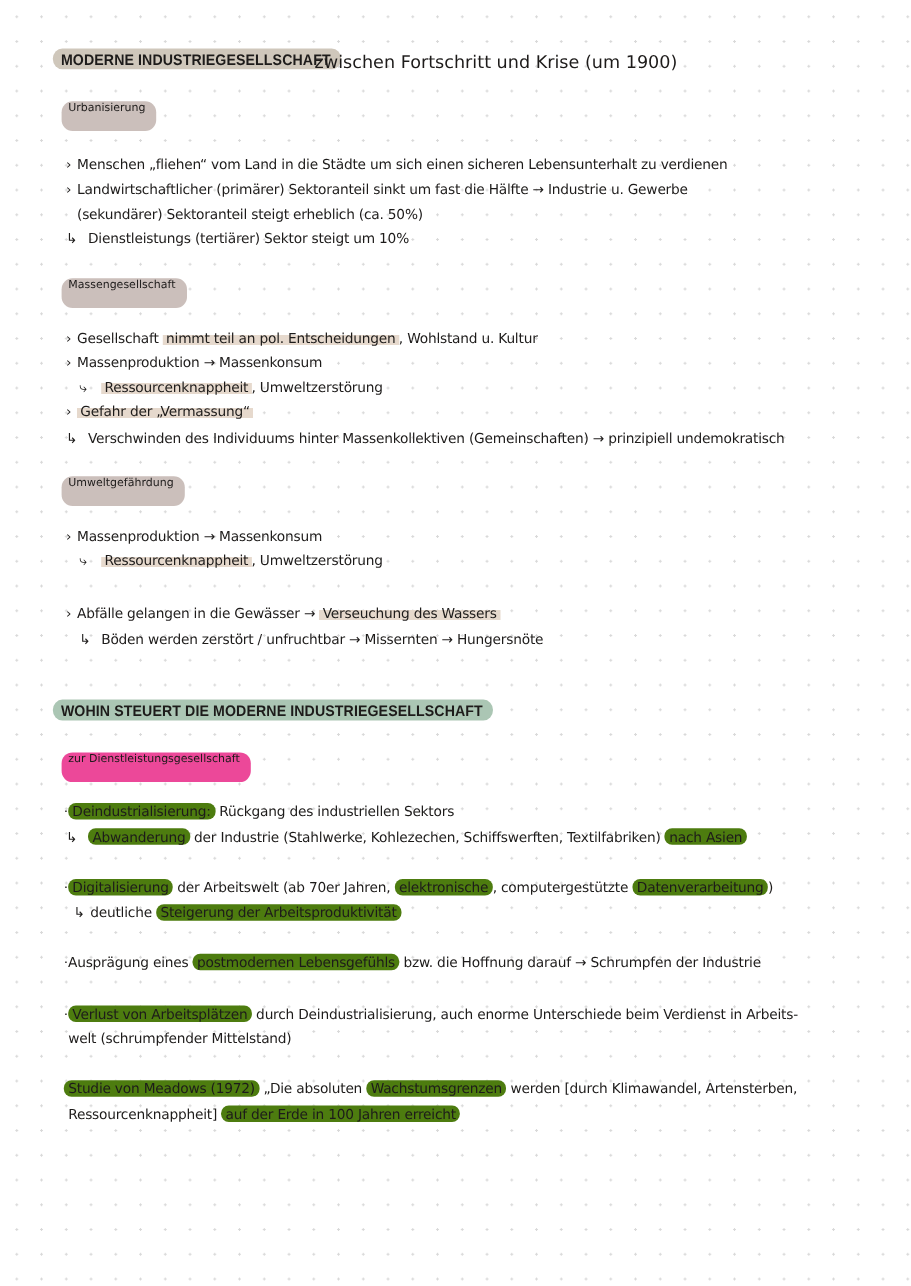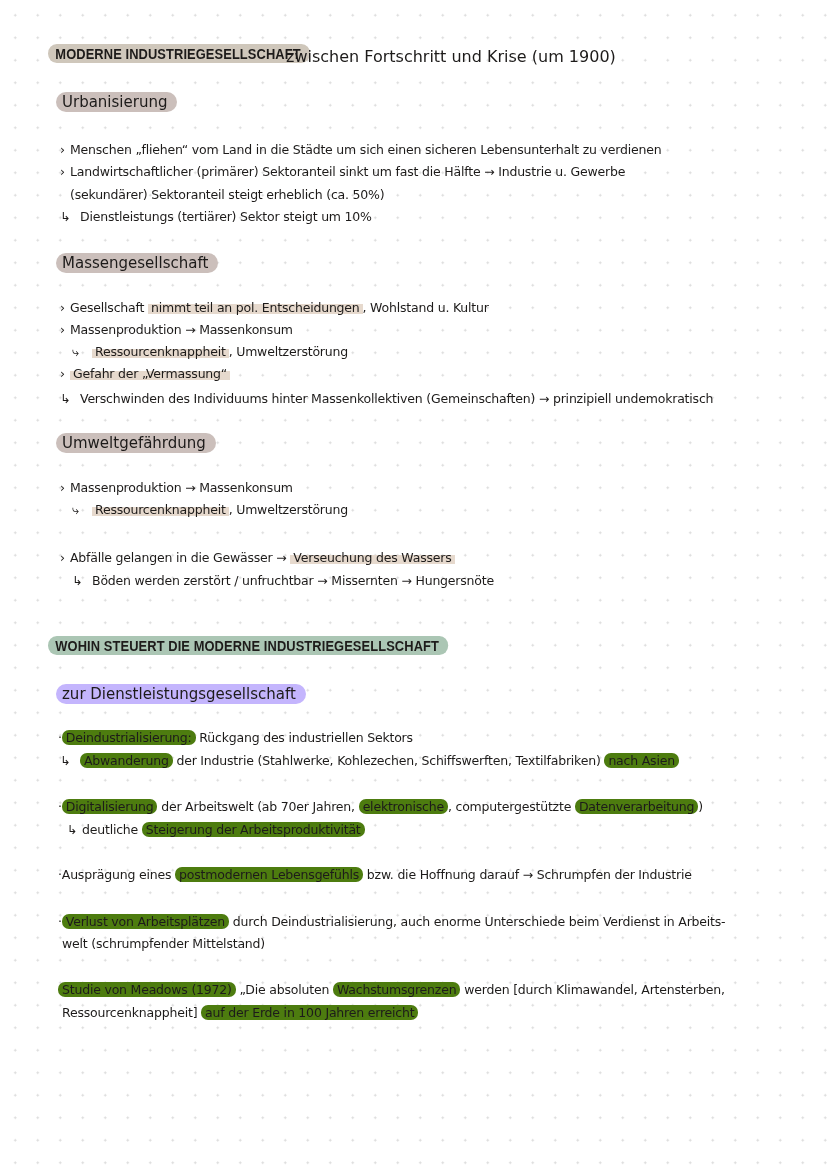--- a/index.html
+++ b/index.html
@@ -47,26 +47,26 @@
   .h1.beige { background: #cfc7bb; }
   .h1.green { background: #abc6b4; }
   .h1-sub {
     position: absolute;
     white-space: nowrap;
     font-size: 16px;
   }
   .h2 {
     position: absolute;
     white-space: nowrap;
-    font-size: 15px;
-    padding: 1px 10px 1px 6px;
+    font-size: 10px;
+    padding: 1px 10px 15px 6px;
     border-radius: 10px;
   }
   .h2.taupe { background: #cbbfbb; }
-  .h2.green { background: #c4b5fd; }
+  .h2.green { background: #ec4899; }
   .hl-tan { background: linear-gradient(to bottom, transparent 30%, #e6d9cd 30%, #e6d9cd 92%, transparent 92%); padding: 0 3px; }
   .hl-green { background: #4d7c0f; border-radius: 7px; padding: 0 4px; }
   .bullet { display: inline-block; width: 10px; }
   .arrow-sub { display: inline-block; width: 20px; }
 </style>
 </head>
 <body>
 
 <div class="page">
 

